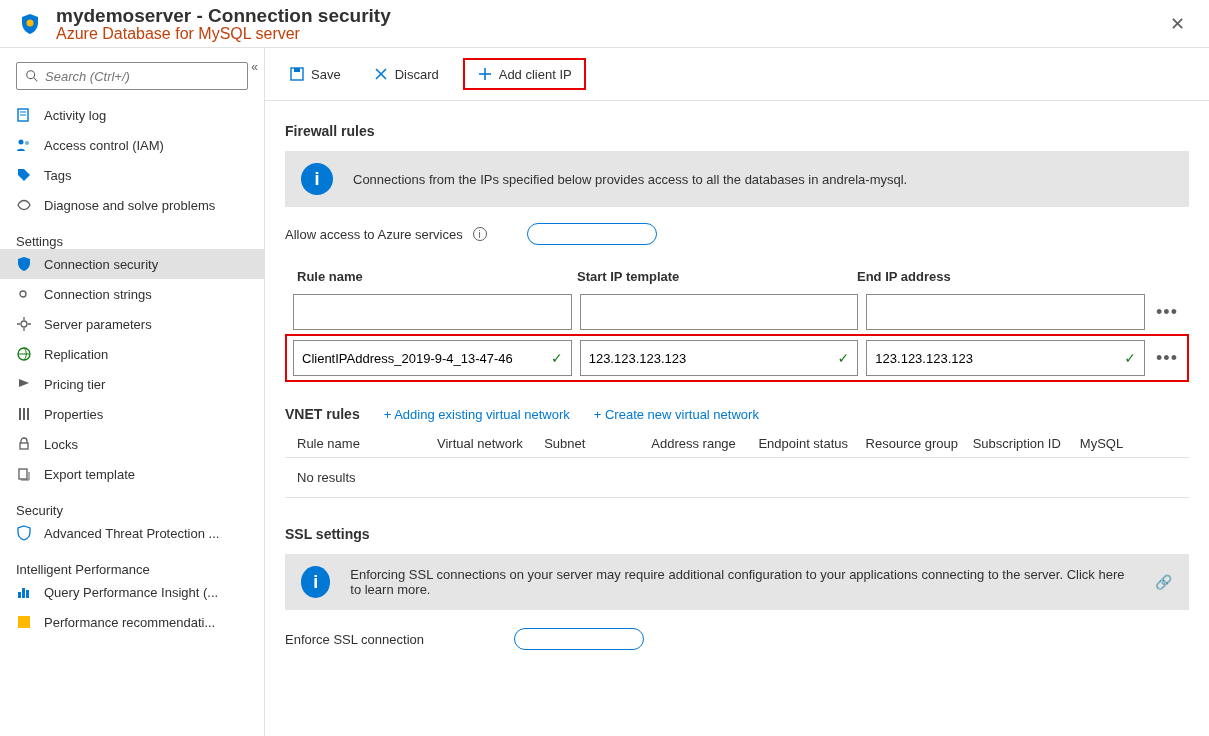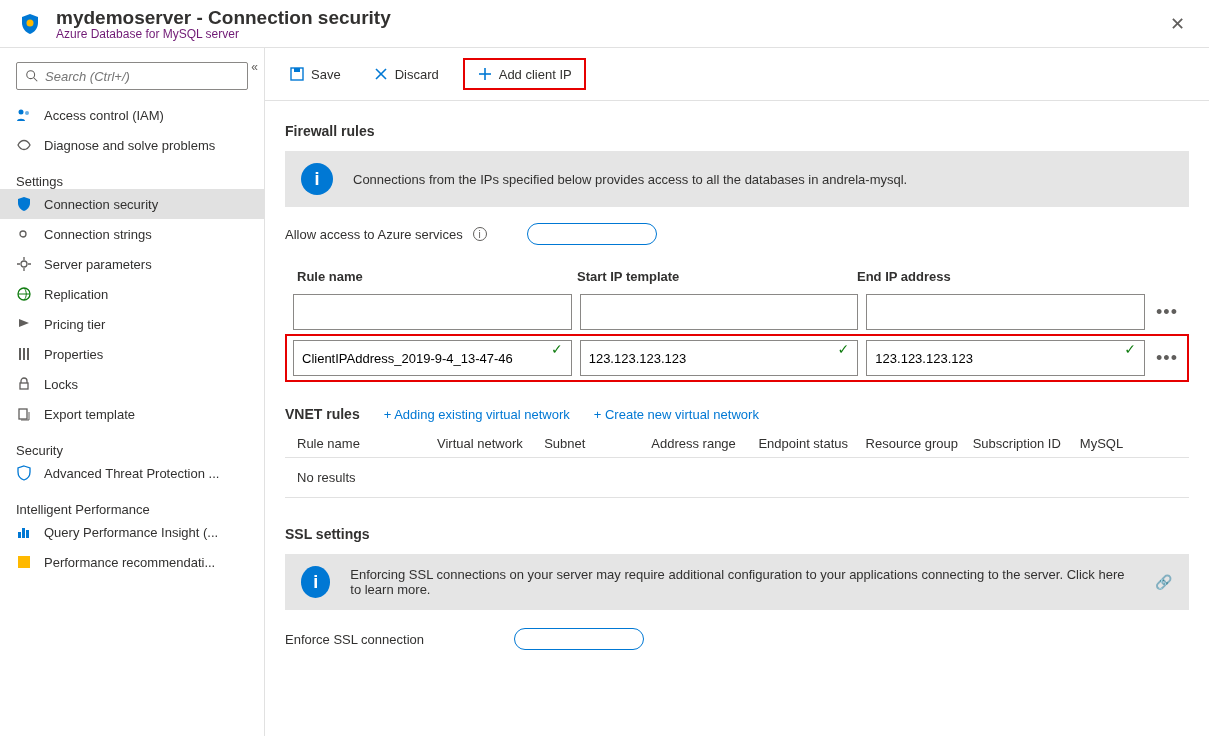--- a/index.html
+++ b/index.html
@@ -1,20 +1,20 @@
 <!DOCTYPE html>
 <html><head>
 <meta charset="utf-8">
 <style>
 * { box-sizing: border-box; margin: 0; padding: 0; font-family: "Segoe UI", Arial, sans-serif; }
 body { background: #fff; color: #323130; font-size: 13px; width: 1209px; height: 736px; overflow: hidden; position: relative; }
 .header { display: flex; align-items: center; padding: 8px 16px; border-bottom: 1px solid #e1e1e1; height: 48px; }
 .header-icon { width: 28px; height: 28px; margin-right: 12px; display: flex; align-items: center; justify-content: center; }
 .header-title { font-size: 19px; font-weight: 600; color: #323130; }
-.header-subtitle { font-size: 12px; color: #701a75; margin-top: -2px; }
+.header-subtitle { font-size: 16px; color: #c2410c; margin-top: -2px; }
 .header-close { margin-left: auto; font-size: 18px; color: #605e5c; cursor: pointer; padding: 4px 8px; }
 .layout { display: flex; height: calc(100% - 48px); }
 .sidebar { width: 265px; border-right: 1px solid #e1e1e1; padding: 8px 0; overflow-y: auto; position: relative; }
 .sidebar-collapse { position: absolute; right: 6px; top: 12px; color: #605e5c; font-size: 12px; cursor: pointer; }
 .search-box { margin: 6px 16px 10px 16px; display: flex; align-items: center; border: 1px solid #8a8886; border-radius: 2px; padding: 4px 8px; height: 28px; }
 .search-box input { border: none; outline: none; flex: 1; font-size: 13px; font-style: italic; color: #000000; }
 .search-box svg { width: 14px; height: 14px; margin-right: 6px; }
 .nav-item { display: flex; align-items: center; padding: 7px 16px; cursor: pointer; color: #323130; }
 .nav-item.active { background: #e1e1e1; }
 .nav-icon { width: 16px; height: 16px; margin-right: 12px; display: flex; align-items: center; justify-content: center; font-size: 14px; }
@@ -33,21 +33,21 @@
 .toggle span { flex: 1; display: flex; align-items: center; justify-content: center; margin-top: 32px; }
 .toggle .on { background: #fff; color: #605e5c; }
 .toggle .off { background: #0078d4; color: #fff; }
 .toggle.enabled .on { background: #0078d4; color: #fff; }
 .toggle.enabled .off { background: #fff; color: #605e5c; }
 .fw-grid { width: 100%; }
 .fw-head { display: flex; padding: 6px 12px; font-weight: 600; font-size: 13px; }
 .fw-head .col { flex: 1; }
 .fw-head .col:last-child { flex: 0 0 40px; }
 .fw-row { display: flex; padding: 4px 8px; gap: 8px; align-items: center; }
-.fw-row .cell-input { flex: 1; border: 1px solid #8a8886; height: 36px; padding: 0 8px; display: flex; justify-content: space-between; background: #fff; }
+.fw-row .cell-input { flex: 1; border: 1px solid #8a8886; height: 36px; padding: 0 8px; display: flex; align-items: center; justify-content: space-between; background: #fff; }
 .fw-row .cell-input input { border: none; outline: none; width: 100%; font-size: 13px; }
 .fw-row .dots { flex: 0 0 28px; text-align: center; font-size: 18px; color: #605e5c; cursor: pointer; letter-spacing: 1px; }
 .fw-row.highlighted { border: 2px solid #e60000; padding: 4px 6px; }
 .check { color: #107c10; font-size: 14px; }
 .vnet-header { display: flex; align-items: center; gap: 24px; margin-top: 24px; margin-bottom: 8px; }
 .vnet-header .section-title { margin: 0; }
 .link { color: #0078d4; cursor: pointer; text-align: center; }
 .vnet-cols { display: flex; padding: 6px 12px; font-weight: 400; font-size: 13px; border-bottom: 1px solid #e1e1e1; gap: 10px; }
 .vnet-cols span { flex: 1; }
 .vnet-cols span:first-child { flex: 0 0 130px; }
@@ -79,26 +79,44 @@
       <svg viewBox="0 0 16 16">
           <circle cx="6.5" cy="6.5" r="4.5" fill="none" stroke="#605e5c" stroke-width="1.2"></circle>
           <line x1="10" y1="10" x2="14" y2="14" stroke="#605e5c" stroke-width="1.2"></line>
         </svg>
       <input placeholder="Search (Ctrl+/)" style="">
     </div>
 
     <div class="nav-item">
         <span class="nav-icon">
           <svg width="16" height="16">
+            <rect x="2" y="2" width="10" height="12" fill="none" stroke="#0078d4" stroke-width="1.4"></rect>
+            <line x1="4" y1="5" x2="10" y2="5" stroke="#0078d4"></line>
+            <line x1="4" y1="8" x2="10" y2="8" stroke="#0078d4"></line>
+          </svg>
+        </span>
+        <span>Activity log</span>
+      </div>
+    <div class="nav-item">
+        <span class="nav-icon">
+          <svg width="16" height="16">
             <circle cx="5" cy="5" r="2.5" fill="#0078d4"></circle>
             <circle cx="11" cy="6" r="2" fill="#69afe5"></circle>
             <path d="M1 14c0-3 8-3 8 0" fill="#0078d4"></path>
           </svg>
         </span>
         <span>Access control (IAM)</span>
+      </div>
+    <div class="nav-item">
+        <span class="nav-icon">
+          <svg width="16" height="16">
+            <path d="M2 2h6l6 6-6 6-6-6z" fill="#0078d4"></path>
+          </svg>
+        </span>
+        <span>Tags</span>
       </div>
     <div class="nav-item">
         <span class="nav-icon">
           <svg width="16" height="16">
             <path d="M2 8c3-6 9-6 12 0-3 6-9 6-12 0z" fill="none" stroke="#605e5c" stroke-width="1.3"></path>
           </svg>
         </span>
         <span>Diagnose and solve problems</span>
       </div>
 

